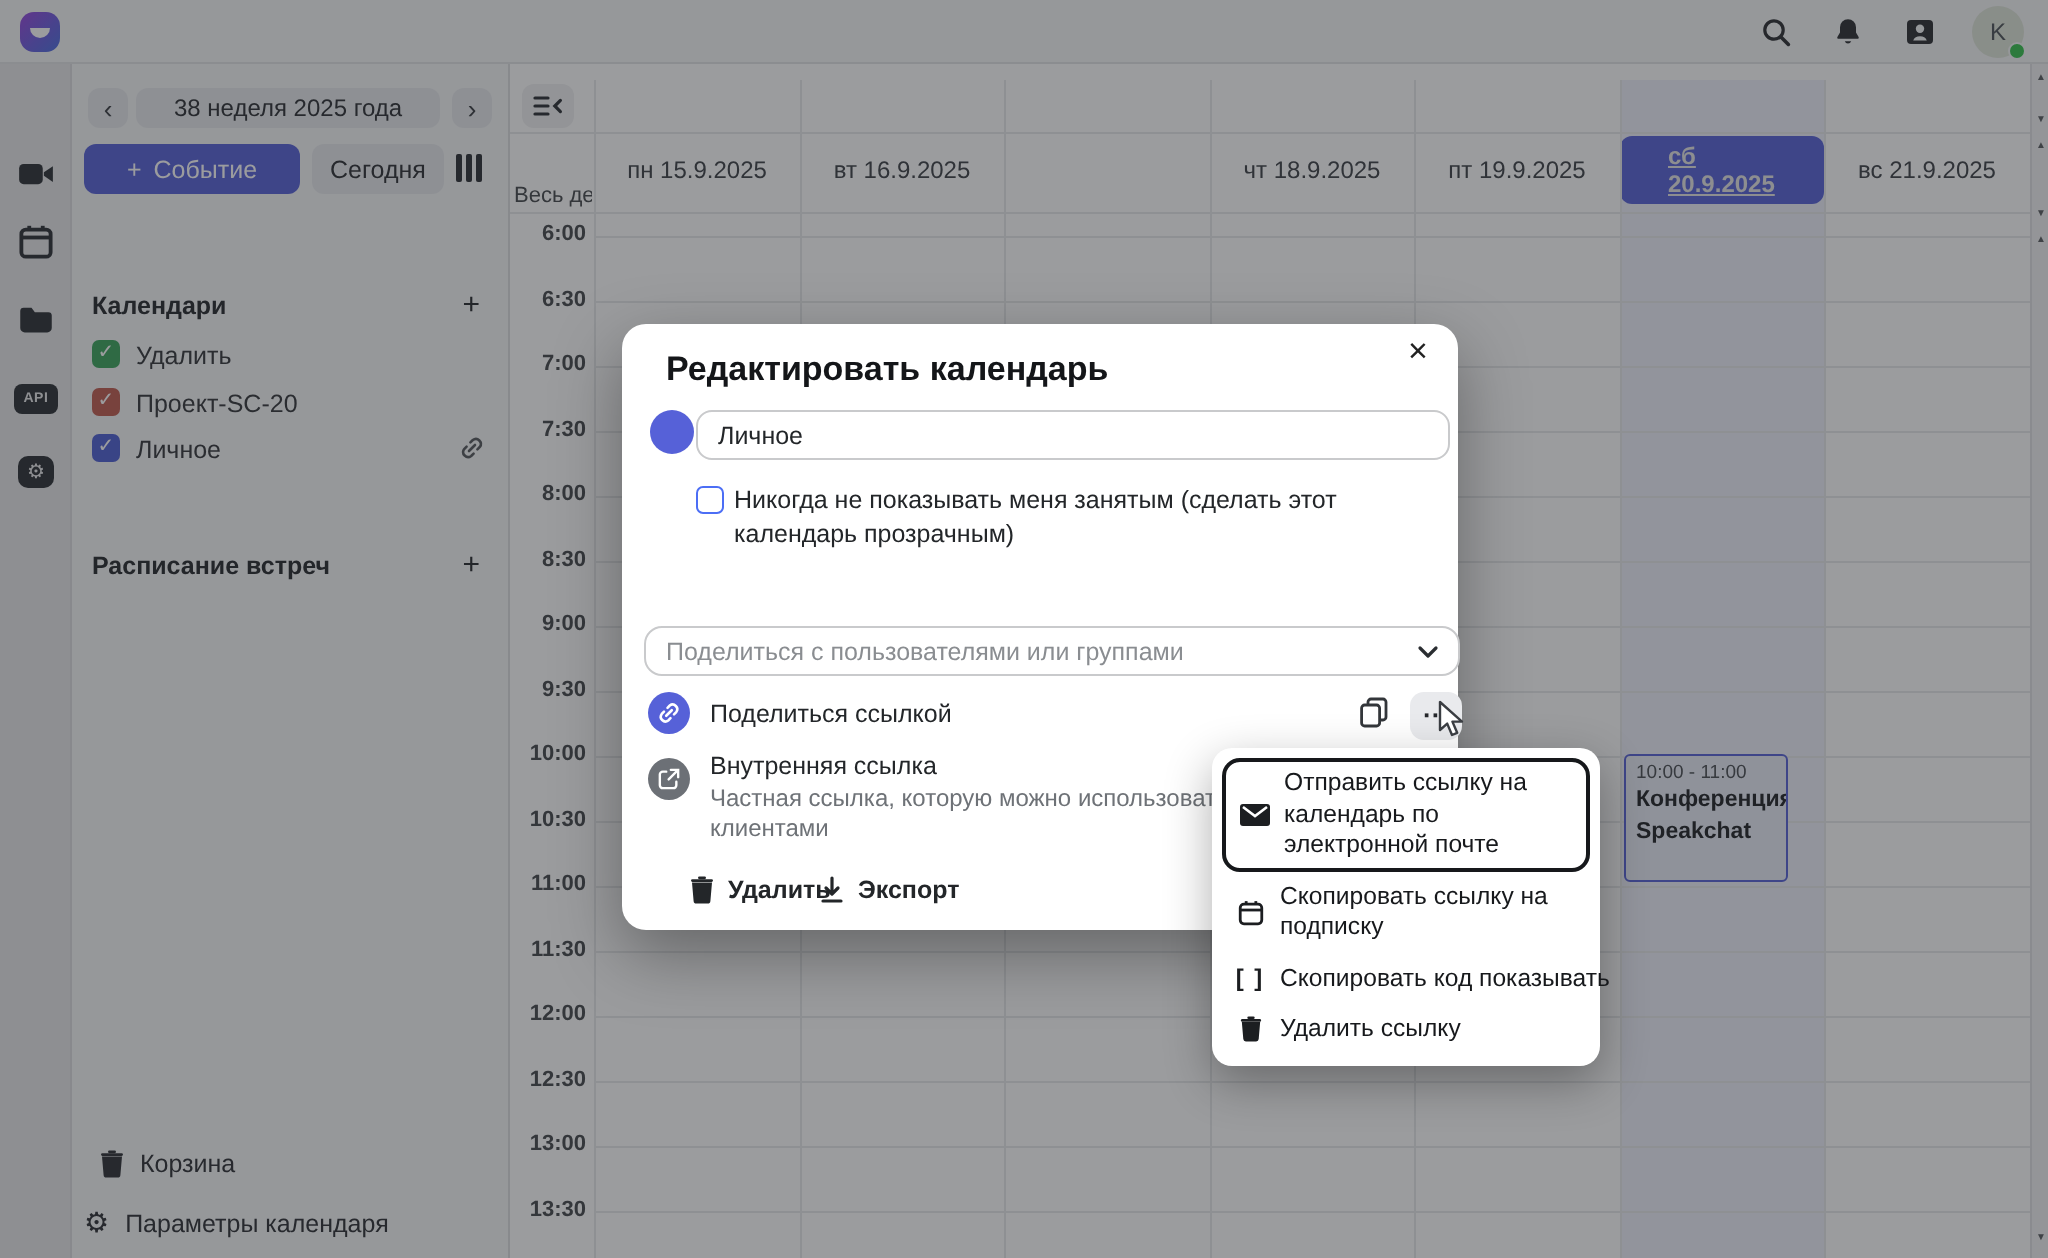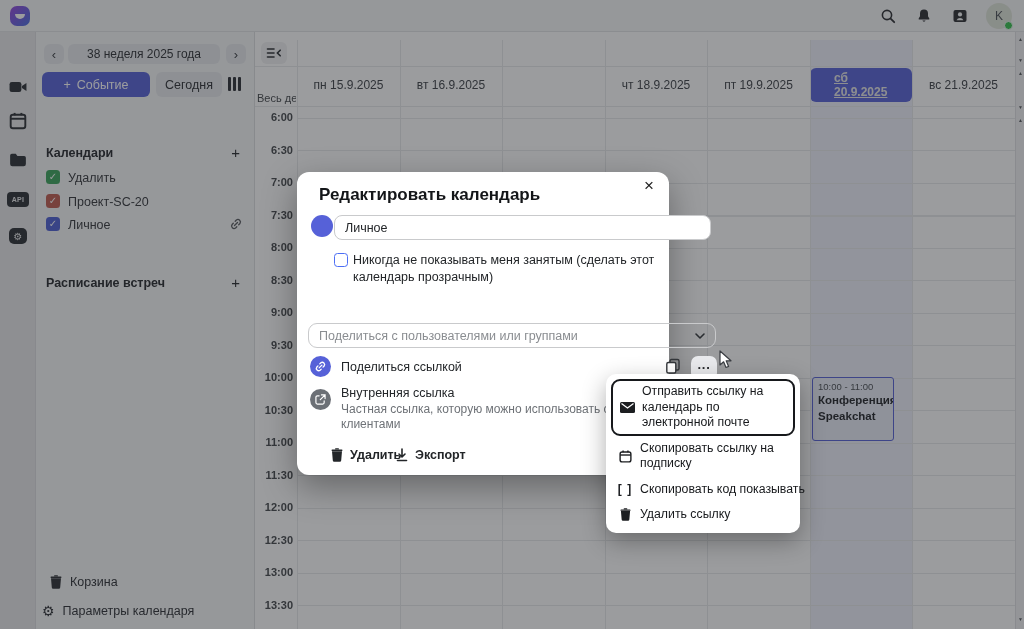--- a/index.html
+++ b/index.html
@@ -58,22 +58,22 @@
   .dcol{position:absolute;top:74px;bottom:0;}
   .dcol.active{background:#eff1fb;top:8px;}
   .event{position:absolute;left:557px;top:345px;width:82px;height:64px;background:#e9edf8;border:1.5px solid var(--accent);border-radius:3px;padding:3px 5px;cursor:pointer;overflow:hidden;}
   .event .time{font-size:9.5px;color:#4a4e53;}
   .event .title{font-size:11.5px;font-weight:bold;color:#1f2226;line-height:1.4;}
   .scrollbar{position:absolute;right:0;top:0;width:9px;bottom:0;background:#f2f3f4;border-left:1px solid #e0e1e3;}
   .sarrow{position:absolute;left:1px;width:7px;text-align:center;font-size:5px;color:#585b5f;cursor:pointer;}
 
   
   .overlay{position:absolute;inset:0;background:rgba(33,36,41,0.45);z-index:40;}
-  .modal{position:absolute;left:297px;top:162px;width:372px;height:303px;background:#fff;border-radius:12px;
-    box-shadow:0 12px 34px rgba(0,0,0,.35);z-index:50;margin-top:10px;}
+  .modal{position:absolute;left:311px;top:162px;width:418px;height:303px;background:#fff;border-radius:12px;
+    box-shadow:0 12px 34px rgba(0,0,0,.35);z-index:50;}
   .modal-title{position:absolute;left:22px;top:13px;font-size:17px;font-weight:bold;color:#141619;}
   .modal-close{position:absolute;right:10px;top:4px;width:20px;height:20px;border:none;background:none;font-size:17px;color:#222;cursor:pointer;line-height:20px;text-align:center;}
   .color-dot{position:absolute;left:14px;top:43px;width:22px;height:22px;border-radius:50%;background:var(--accent);cursor:pointer;}
   .name-input{position:absolute;left:37px;top:43px;width:377px;height:25px;border:1px solid #c9cacc;border-radius:8px;padding:0 10px;font-size:12.5px;color:#232629;font-family:inherit;}
   .mcheck{position:absolute;left:37px;top:81px;width:14px;height:14px;border:1.5px solid #4c6ef5;border-radius:3.5px;background:#fff;cursor:pointer;}
   .mcheck-label{position:absolute;left:56px;top:80px;width:352px;font-size:12.5px;line-height:16.5px;color:#232629;}
   .share-h{position:absolute;left:22px;top:123px;font-size:15.5px;font-weight:bold;color:#141619;}
   .share-select{position:absolute;left:11px;top:151px;width:408px;height:25px;border:1px solid #c9cacc;border-radius:9px;display:flex;align-items:center;cursor:pointer;}
   .share-select .ph{padding-left:10px;font-size:12.5px;color:#8a8d91;}
   .share-select .chev{position:absolute;right:9px;width:12px;height:12px;color:#2a2d31;}

